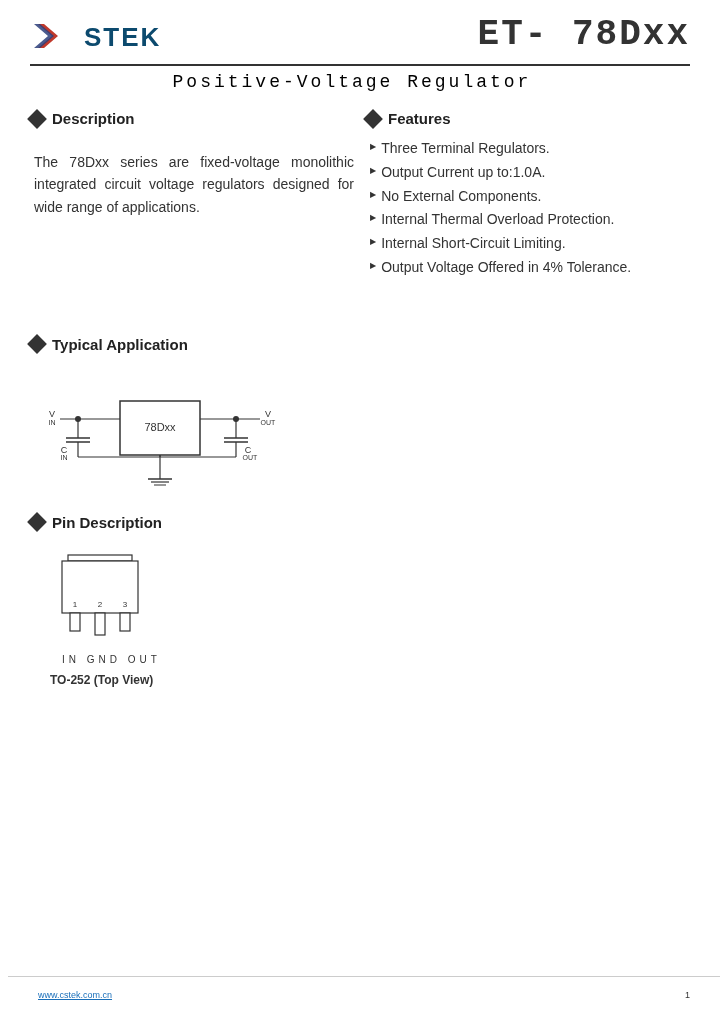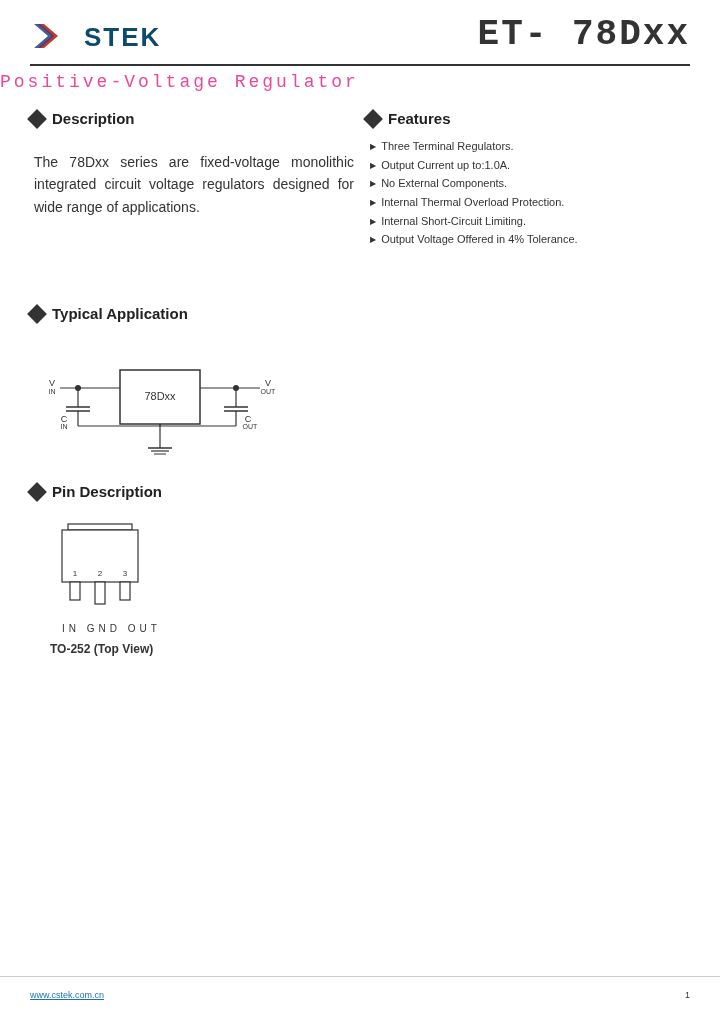--- a/index.html
+++ b/index.html
@@ -49,23 +49,23 @@
       font-family: 'Courier New', monospace;
       text-align: center;
       margin-top: -4px;
     }
     .divider {
       height: 2px;
       background: #333;
       margin: 8px 30px 0 30px;
     }
     .subtitle {
-      text-align: left;
+      text-align: center;
       font-size: 18px;
-      color: #ec4899;
+      color: #000000;
       letter-spacing: 3px;
       font-family: 'Courier New', monospace;
       padding: 6px 16px 0 0;
       font-weight: normal;
     }
     
     .content {
       padding: 18px 30px 0 30px;
     }
     .two-col {
@@ -103,21 +103,21 @@
       text-align: justify;
       padding-left: 4px;
       margin-top: 24px;
     }
     
     .features-list {
       list-style: none;
       padding-left: 4px;
     }
     .features-list li {
-      font-size: 11px;
+      font-size: 14px;
       color: #333;
       line-height: 1.7;
       display: flex;
       align-items: flex-start;
       gap: 5px;
     }
     .features-list li::before {
       content: '▶';
       font-size: 8px;
       margin-top: 3px;
@@ -174,21 +174,21 @@
       font-size: 12px;
       font-weight: bold;
       color: #333;
       margin-top: 8px;
       padding-left: 10px;
     }
     
     .footer {
       position: absolute;
       bottom: 0;
-      left: 0;
+      left: 8px;
       right: 0;
       height: 36px;
       border-top: 1px solid #ccc;
       display: flex;
       align-items: center;
       justify-content: space-between;
       padding: 0 30px;
       font-size: 9px;
       color: #333;
     }

